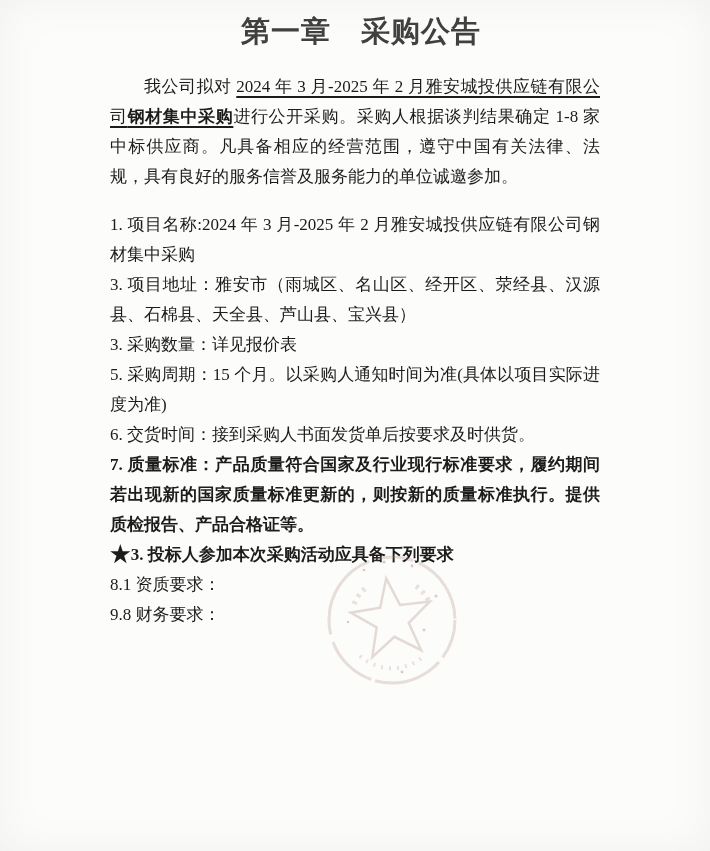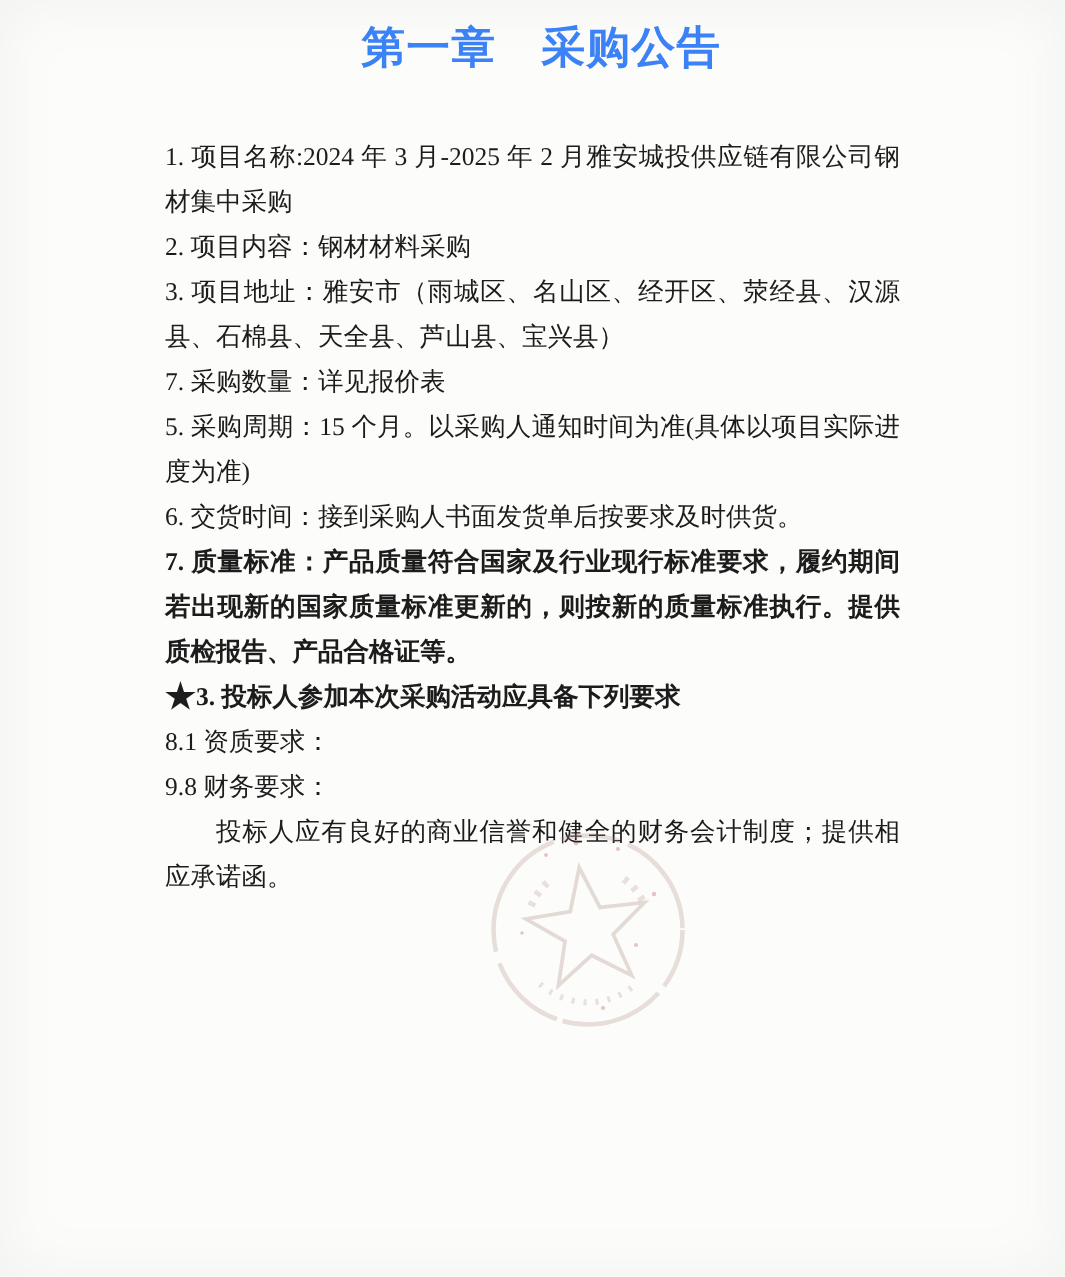--- a/index.html
+++ b/index.html
@@ -12,21 +12,21 @@
     color:#1c1c1c;
     box-shadow:inset 0 0 40px rgba(120,120,115,0.08);
   }
   .doc-title{
     padding-top:12px;
     text-align:center;
     font-size:29px;
     font-weight:bold;
     letter-spacing:1px;
     white-space:pre;
-    color:#3b82f6;
+    color:#404040;
     margin-left:12px;
   }
   .content{
     position:absolute;
     left:110px;top:72px;
     width:490px;
     font-size:17px;
     line-height:30px;
     text-align:justify;
   }
@@ -55,37 +55,36 @@
 </style>
 </head>
 <body>
 
 <div class="page">
 
   <div class="doc-title">第一章　采购公告</div>
 
   <div class="content">
 
+    <p class="indent"><span>我公司拟对 </span><span class="u">2024 年 3 月-2025 年 2 月雅安城投供应链有限公司</span><span class="u bold">钢材集中采购</span><span>进行公开采购。采购人根据谈判结果确定 1-8 家中标供应商。凡具备相应的经营范围，遵守中国有关法律、法规，具有良好的服务信誉及服务能力的单位诚邀参加。</span></p>
 
     <div class="spacer"></div>
 
     <p>1. 项目名称:2024 年 3 月-2025 年 2 月雅安城投供应链有限公司钢材集中采购</p>
-    <p>2. 项目内容：钢材材料采购</p>
     <p>3. 项目地址：雅安市（雨城区、名山区、经开区、荥经县、汉源县、石棉县、天全县、芦山县、宝兴县）</p>
-    <p>7. 采购数量：详见报价表</p>
+    <p>3. 采购数量：详见报价表</p>
     <p>5. 采购周期：15 个月。以采购人通知时间为准(具体以项目实际进度为准)</p>
     <p>6. 交货时间：接到采购人书面发货单后按要求及时供货。</p>
     <p class="bold">7. 质量标准：产品质量符合国家及行业现行标准要求，履约期间若出现新的国家质量标准更新的，则按新的质量标准执行。提供质检报告、产品合格证等。</p>
 
     <p class="bold"><span class="star">★</span><span>3. 投标人参加本次采购活动应具备下列要求</span></p>
 
     <p>8.1 资质要求：</p>
 
     <p>9.8 财务要求：</p>
-    <p class="indent">投标人应有良好的商业信誉和健全的财务会计制度；提供相应承诺函。</p>
 
 
   </div>
 
   <svg class="seal" viewBox="0 0 136 136">
     <circle cx="68" cy="68" r="63" fill="none" stroke-width="3" stroke-dasharray="40 6 70 4 55 8 90 5" opacity="0.5" stroke="#b08a82"></circle>
     <path d="M68 26 L78 54.2 L107.9 55 L84.2 73.3 L92.7 102 L68 85 L43.3 102 L51.8 73.3 L28.1 55 L58 54.2 Z" fill="none" stroke-width="2.5" opacity="0.55" transform="rotate(-8 68 68)" stroke="#ab8c84"></path>
     <g opacity="0.45" stroke="#b08a82">
       <path d="M30 52 A 42 42 0 0 1 44 34" fill="none" stroke-width="5" stroke-dasharray="3 5"></path>
       <path d="M92 34 A 42 42 0 0 1 106 52" fill="none" stroke-width="5" stroke-dasharray="3 5"></path>

